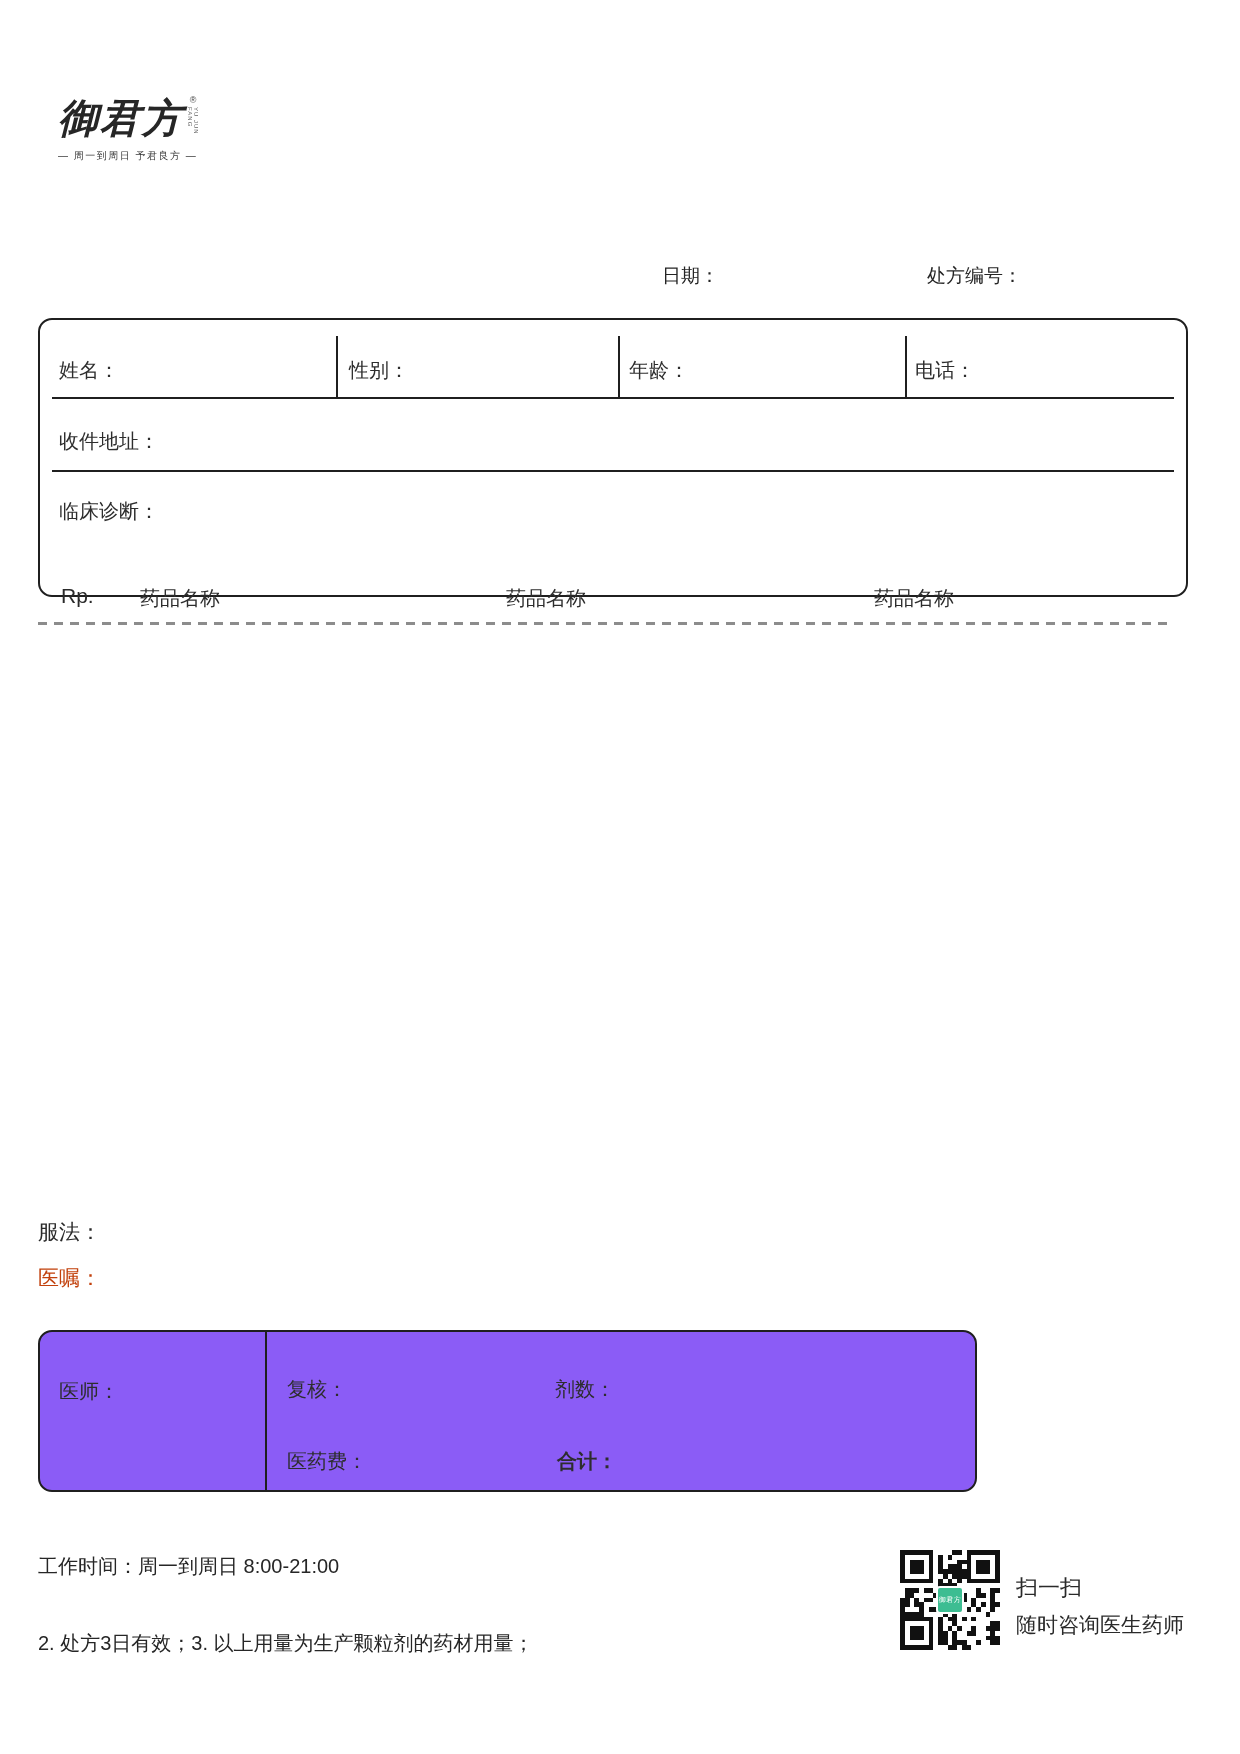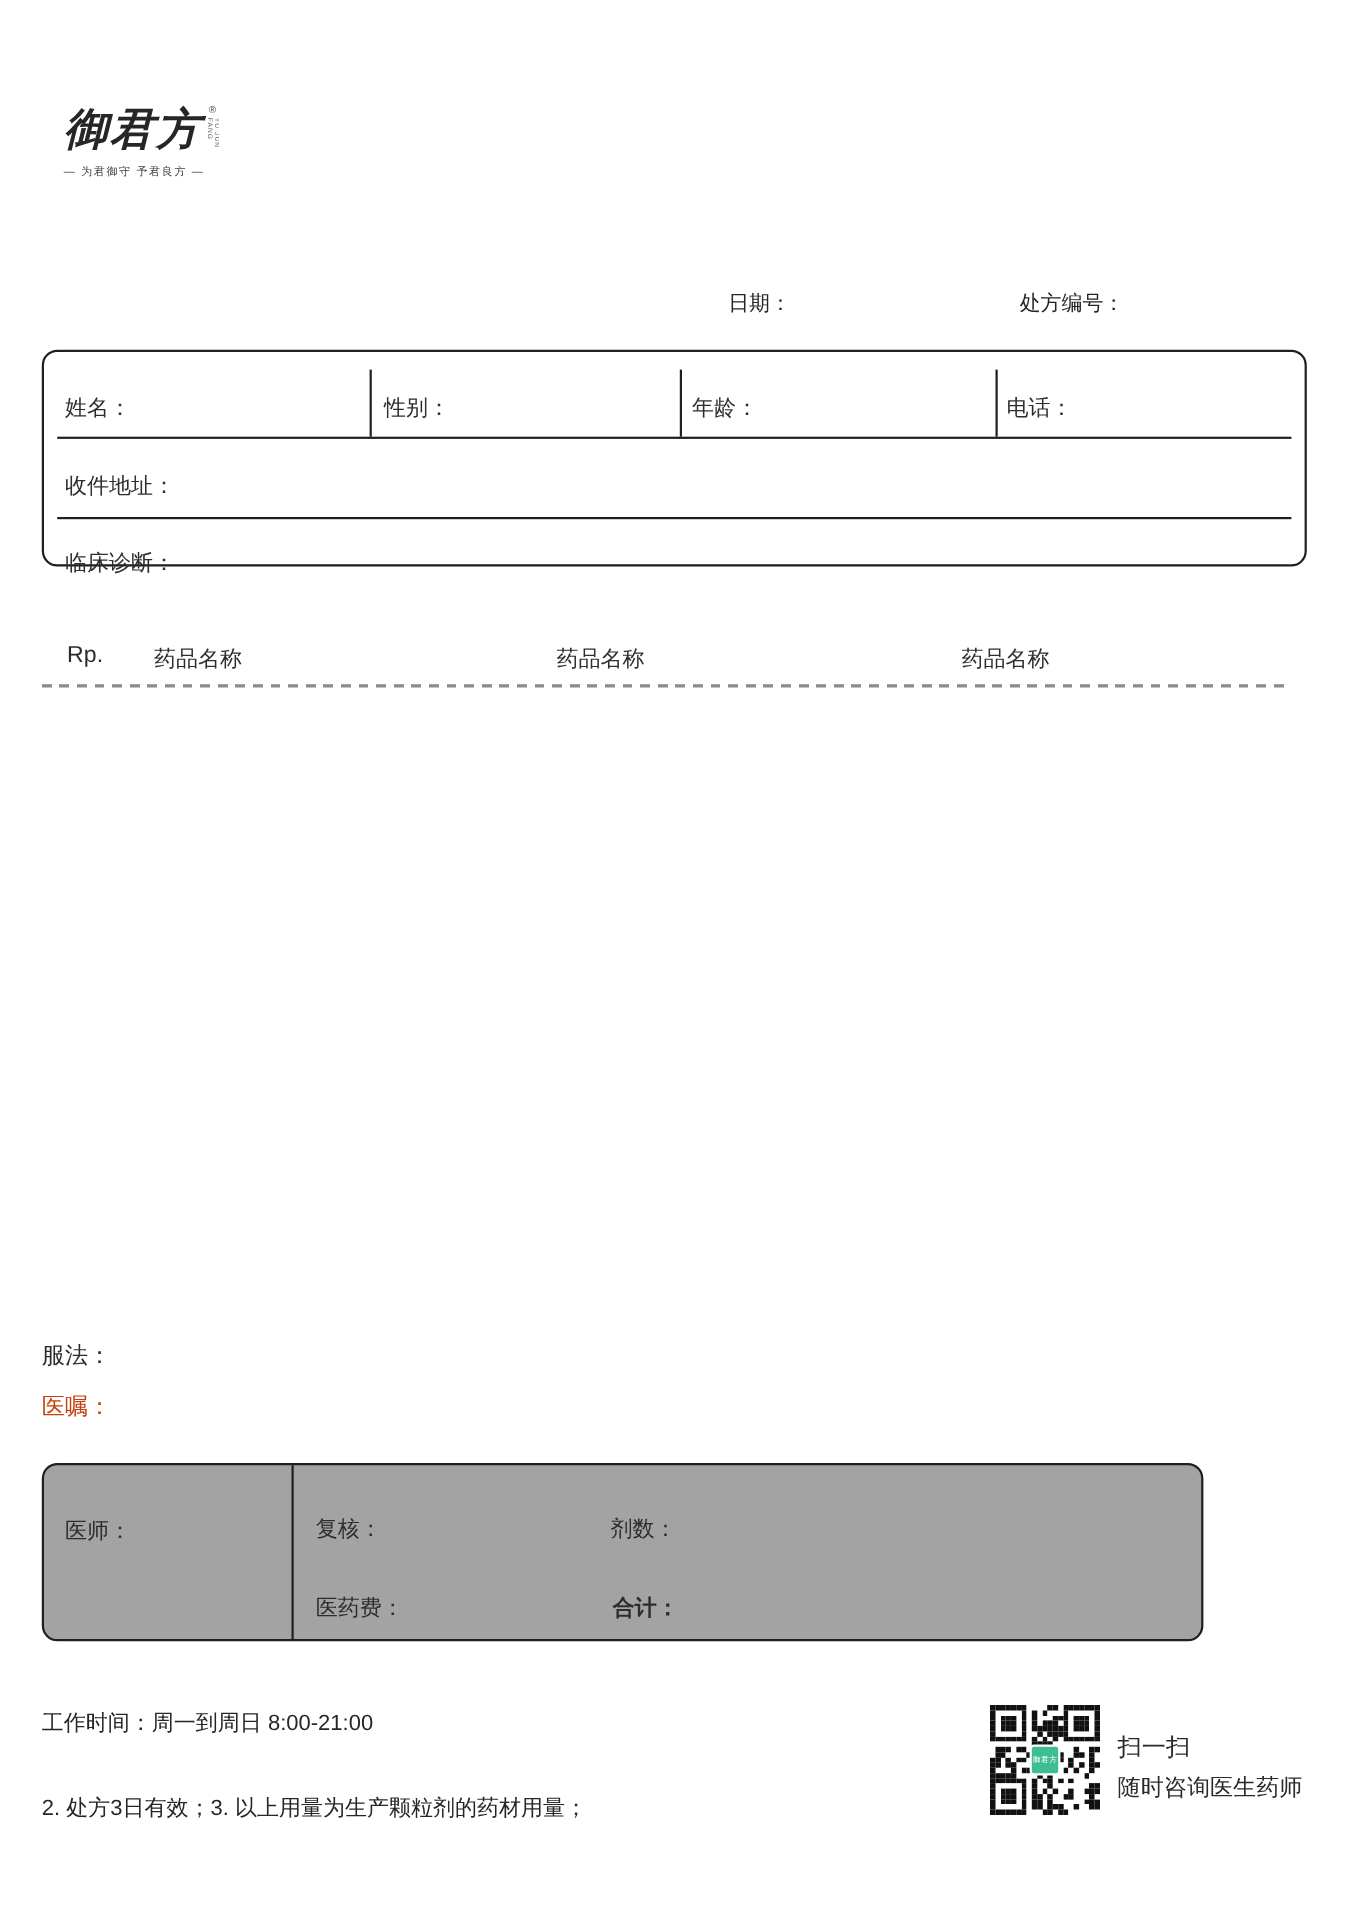--- a/index.html
+++ b/index.html
@@ -34,43 +34,43 @@
     letter-spacing:1.5px; color:#2a2a2a; white-space:nowrap;
   }
 
   
   .notice { left:38px; top:263px; font-size:19px; color:#242424; white-space:nowrap; }
   .date-label { left:662px; top:263px; font-size:19px; color:#242424; }
   .rxno-label { left:927px; top:263px; font-size:19px; color:#242424; }
 
   
   .patient-box {
-    left:38px; top:318px; width:1150px; height:197px;
+    left:38px; top:318px; width:1150px; height:279px;
     border:2px solid #1f1f1f; border-radius:14px; background:#fff;
   }
   .pb-label { position:absolute; font-size:20px; color:#2d2d2d; white-space:nowrap; }
   .pb-vline { position:absolute; top:16px; height:61px; width:0; border-left:2px solid #1f1f1f; }
   .pb-hline { position:absolute; left:12px; right:12px; height:0; border-top:2px solid #1f1f1f; }
 
   
   .rp-label { left:61px; top:584px; font-size:21px; color:#2a2a2a; }
   .drug-col { position:absolute; top:585px; font-size:20px; color:#2d2d2d; }
   .dashed-line {
     left:38px; top:622px; width:1130px; height:3px;
     background:repeating-linear-gradient(90deg,#8c8c8c 0 9px,transparent 9px 16px);
   }
 
   
   .usage-label { left:38px; top:1218px; font-size:21px; color:#2a2a2a; }
   .advice-label { left:38px; top:1264px; font-size:21px; color:#c2410c; }
 
   
   .summary-box {
-    left:38px; top:1330px; width:1056px; height:162px;
-    border:2px solid #1f1f1f; border-radius:14px; background:#a3a3a3;
+    left:38px; top:1330px; width:939px; height:162px;
+    border:2px solid #1f1f1f; border-radius:14px; background:#8b5cf6;
   }
   .sb-vline { position:absolute; left:225px; top:0; bottom:0; width:0; border-left:2px solid #1f1f1f; }
   .sb-label { position:absolute; font-size:20px; color:#2d2d2d; white-space:nowrap; }
 
   
   .work-hours { left:38px; top:1553px; font-size:20px; color:#262626; white-space:nowrap; }
   .note-line1 { left:38px; top:1593px; font-size:20px; color:#262626; white-space:nowrap; }
   .note-line2 { left:38px; top:1630px; font-size:20px; color:#262626; white-space:nowrap; }
 
   
@@ -97,21 +97,21 @@
 <div class="page">
 
   <div class="abs logo-block">
     <div class="logo-main">
       <span class="logo-text">御君方</span>
       <span class="logo-side">
         <span class="logo-reg">®</span>
         <span class="logo-vert">YU JUN FANG</span>
       </span>
     </div>
-    <div class="logo-tagline">— 为君御守  予君良方 —</div>
+    <div class="logo-tagline">— 周一到周日  予君良方 —</div>
   </div>
 
   <div class="abs date-label">日期：</div>
   <div class="abs rxno-label">处方编号：</div>
 
   <div class="abs patient-box">
     <span class="pb-label" style="left:19px; top:37px;">姓名：</span>
     <span class="pb-label" style="left:309px; top:37px;">性别：</span>
     <span class="pb-label" style="left:589px; top:37px;">年龄：</span>
     <span class="pb-label" style="left:875px; top:37px;">电话：</span>

